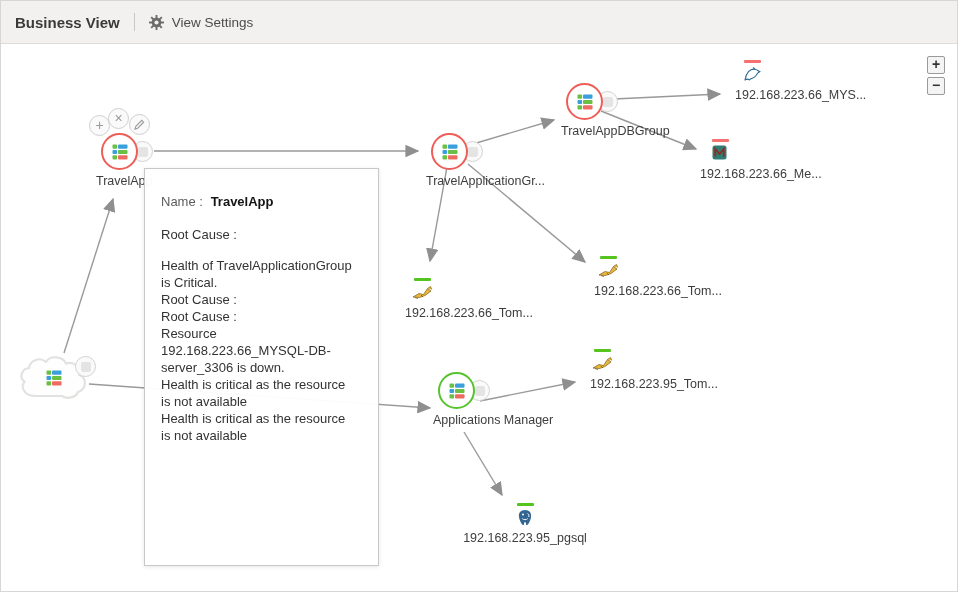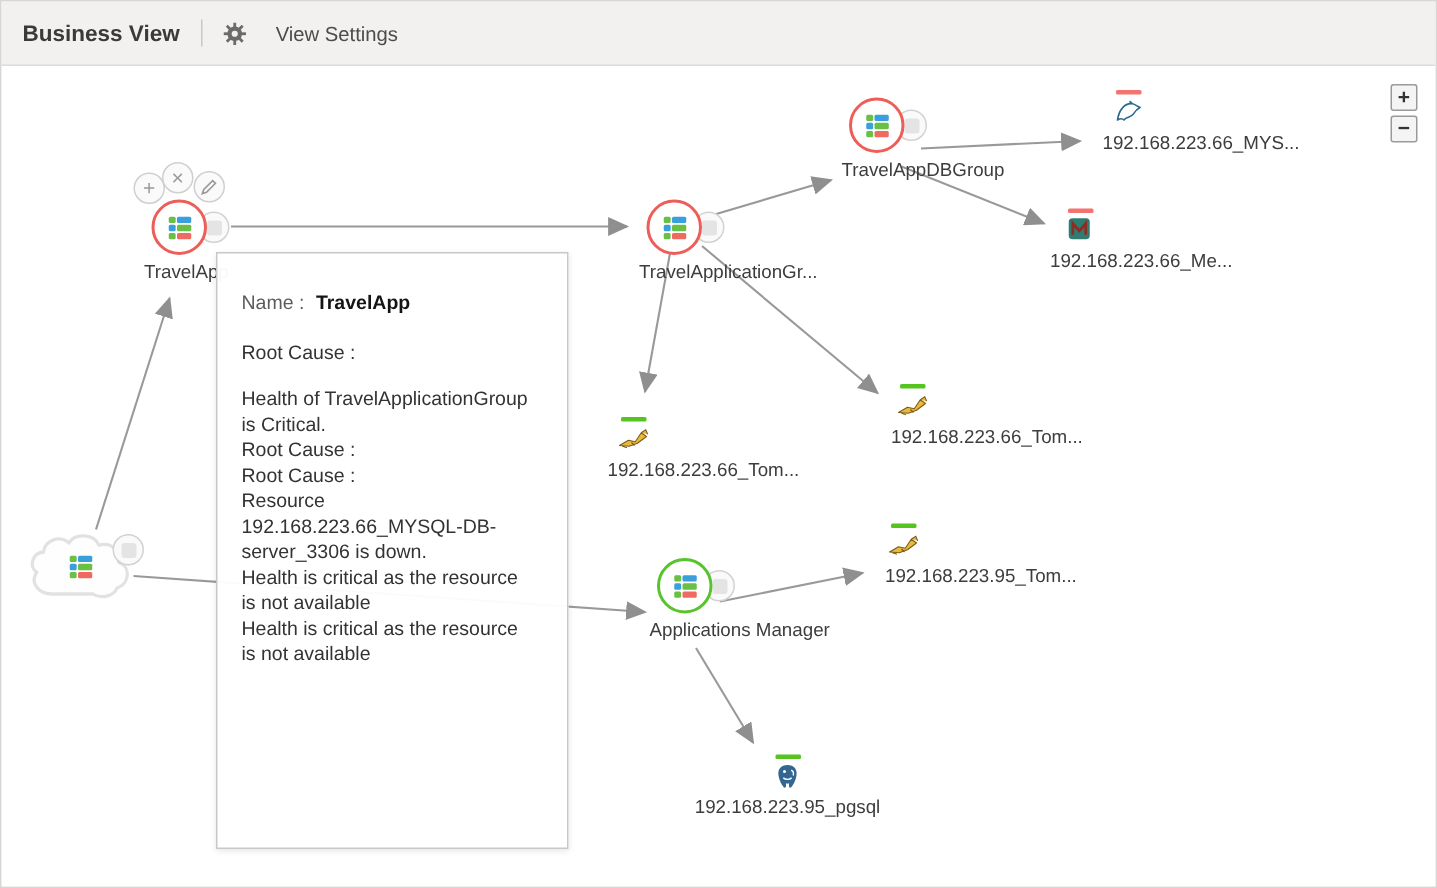--- a/index.html
+++ b/index.html
@@ -4,21 +4,21 @@
 <style>
   * { box-sizing: border-box; margin: 0; padding: 0; }
   html,body { width: 958px; height: 592px; }
   body { font-family: "Liberation Sans", "DejaVu Sans", sans-serif; background:#fff; }
   .app { width:958px; height:592px; border:1px solid #d6d6d4; overflow:hidden; background:#fff; }
 
   
   .header { height:43px; background:#f2f1ef; border-bottom:1px solid #dddcda; display:flex; align-items:center; padding:13px 14px; }
   .header .title { font-size:15px; font-weight:bold; color:#3a3a3a; }
   .header .divider { width:1px; height:18px; background:#c9c8c6; margin:0 14px; }
-  .header .settings { display:flex; align-items:center; gap:20px; color:#4c4c4c; font-size:13.5px; cursor:pointer; }
+  .header .settings { display:flex; align-items:center; gap:8px; color:#4c4c4c; font-size:13.5px; cursor:pointer; }
   .gear-svg { display:block; }
 
   
   .canvas { position:relative; width:956px; height:547px; background:#fff; }
   svg.edges { position:absolute; left:0; top:0; z-index:1; }
 
   
   .zoombtn { position:absolute; width:18px; height:18px; border:1px solid #9a9a9a; background:#f4f4f4; color:#333;
              font-size:14px; font-weight:bold; line-height:15px; text-align:center; z-index:4; cursor:pointer; border-radius:2px; }
 
@@ -144,21 +144,21 @@
           <span class="toggle-inner"></span>
         </div>
       <div class="ring critical">
         <svg width="16" height="16" viewBox="0 0 16 16">
             <use href="#stack-icon"></use>
           </svg>
       </div>
       <div class="glabel">TravelApplicationGr...</div>
     </div>
 
-    <div class="gnode" style="left:565px; top:21px;">
+    <div class="gnode" style="left:565px; top:39px;">
       <div class="toggle">
           <span class="toggle-inner"></span>
         </div>
       <div class="ring critical">
         <svg width="16" height="16" viewBox="0 0 16 16">
             <use href="#stack-icon"></use>
           </svg>
       </div>
       <div class="glabel">TravelAppDBGroup</div>
     </div>

